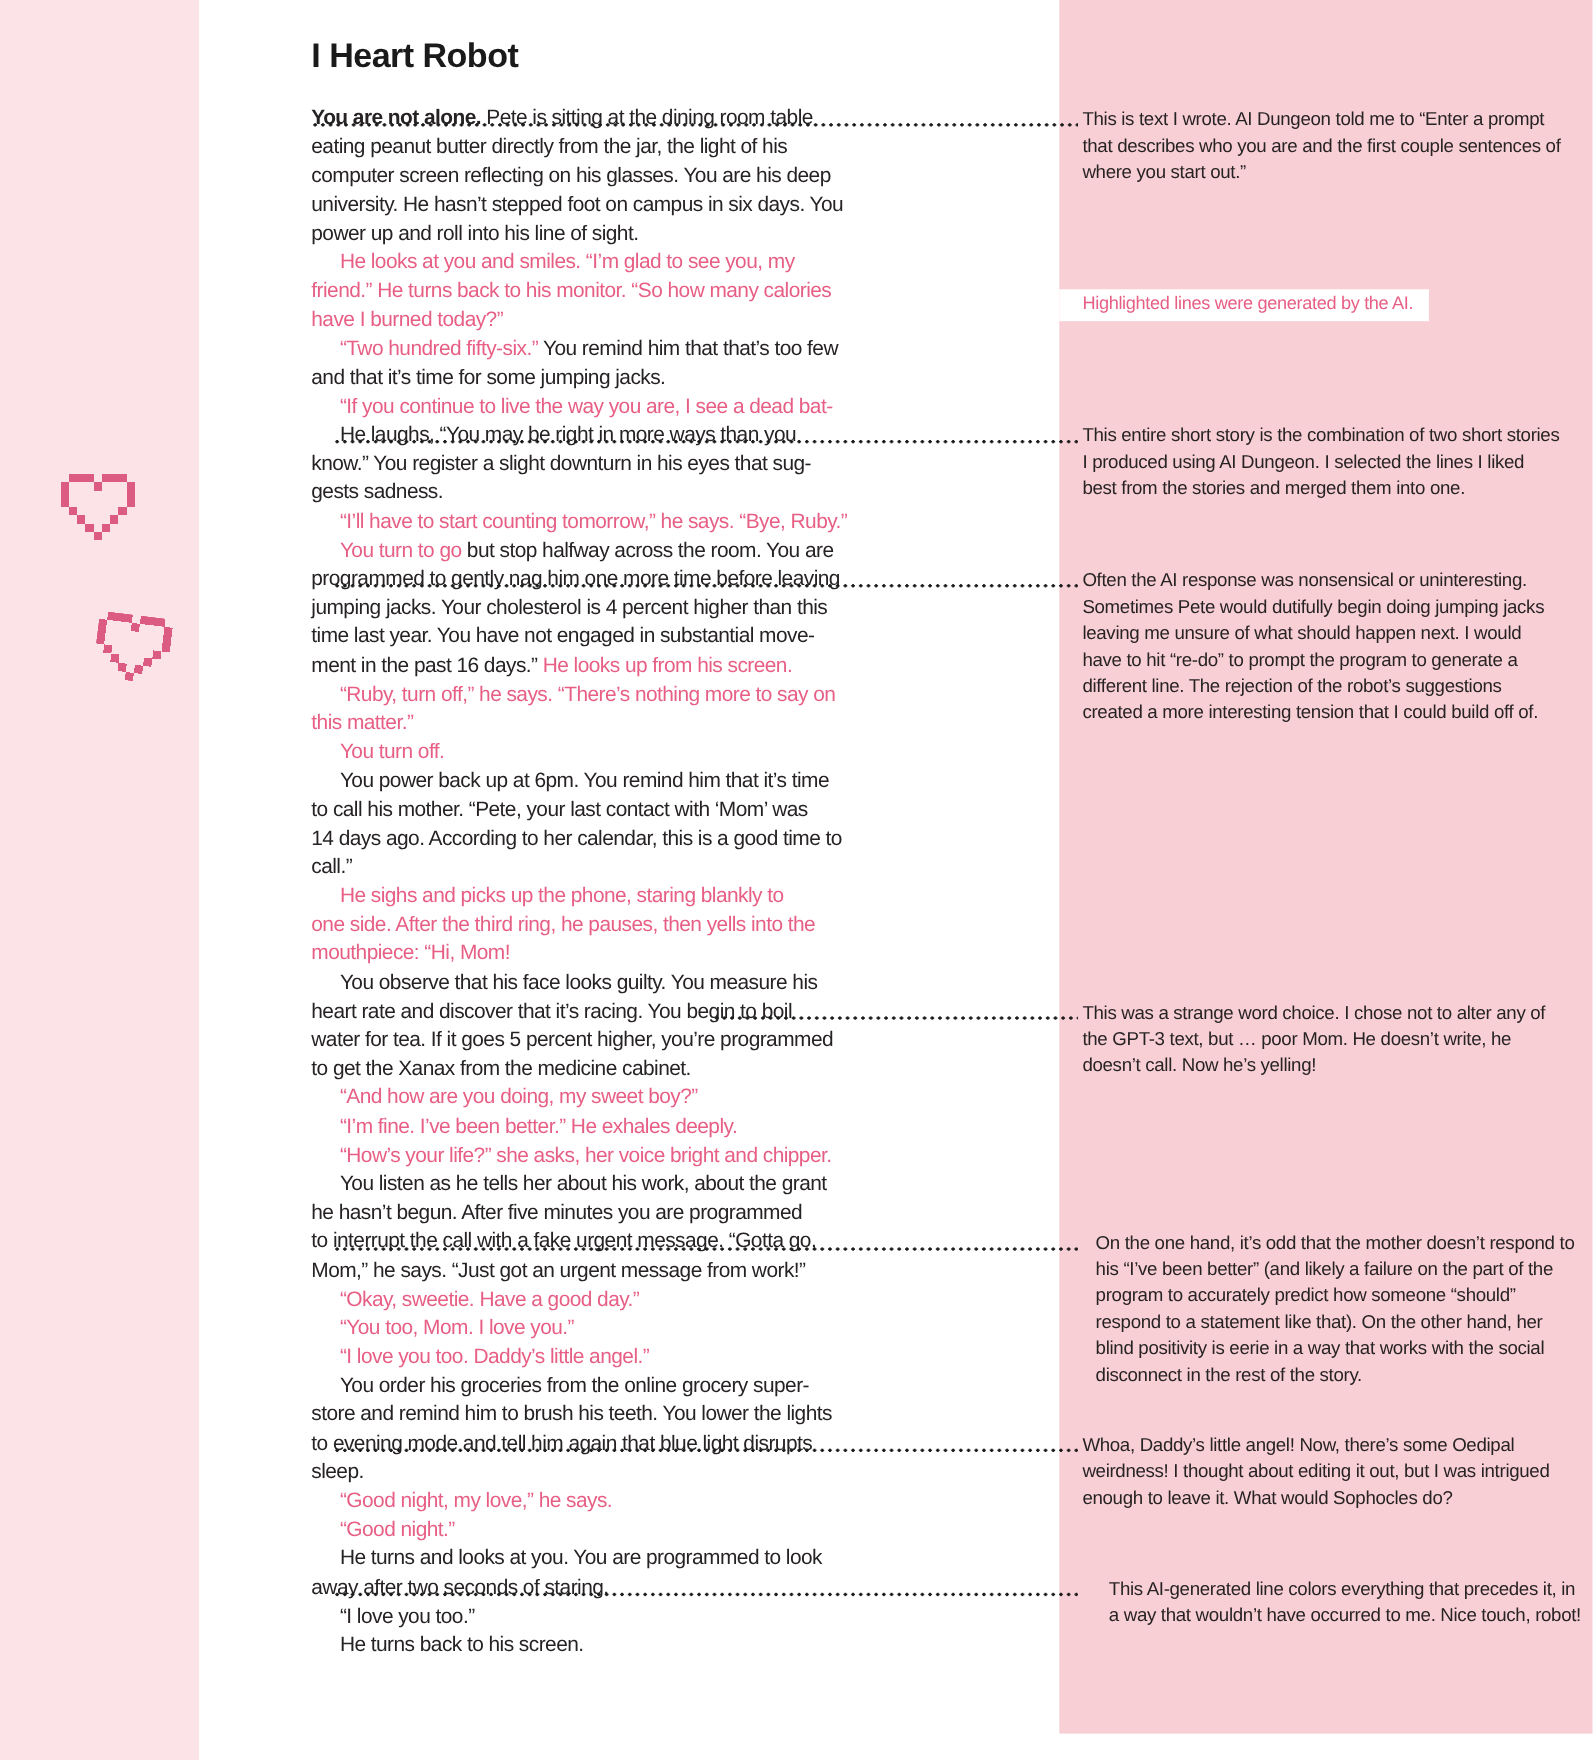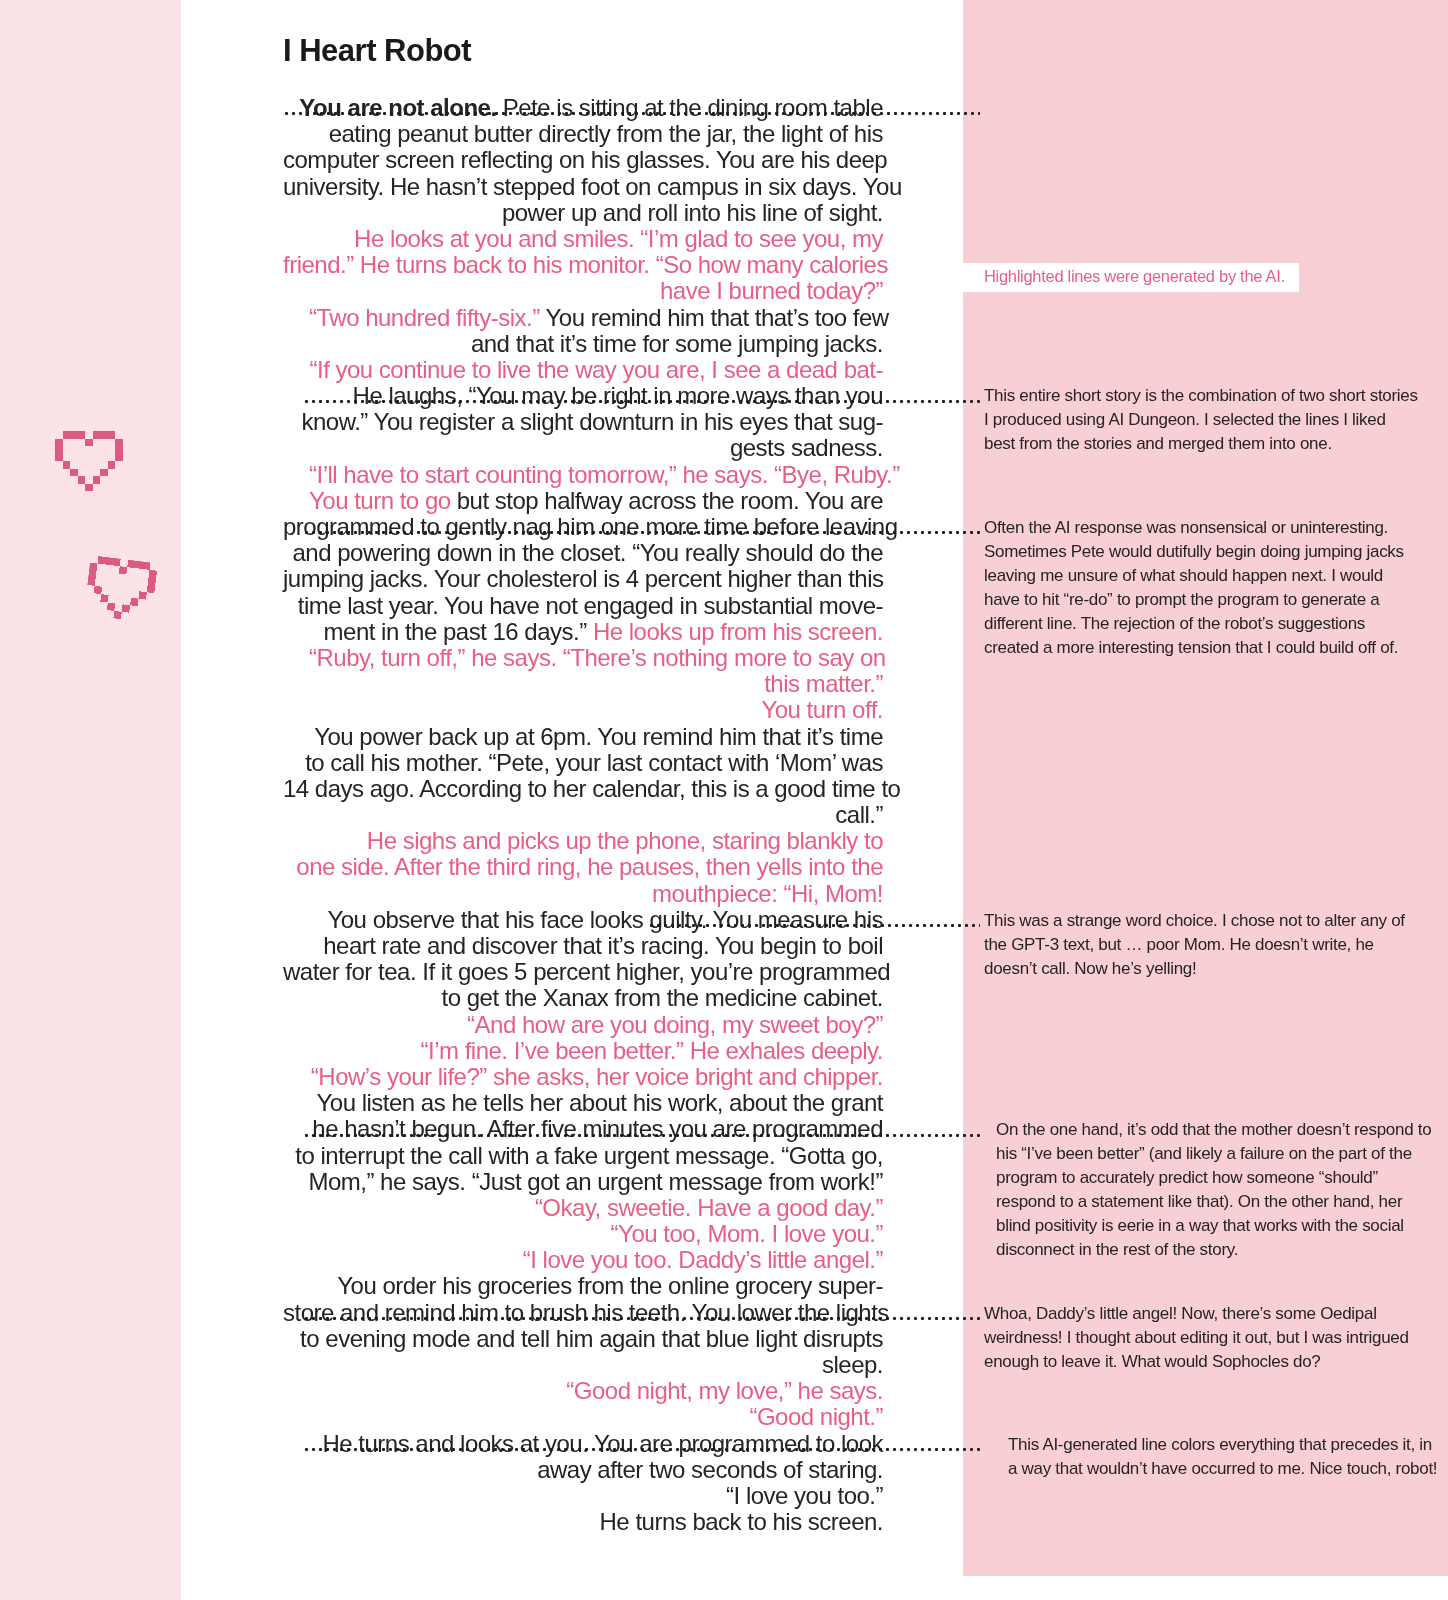--- a/index.html
+++ b/index.html
@@ -22,23 +22,22 @@
   .page-title{
     position:absolute;left:283px;top:33px;
     font-size:31px;font-weight:bold;letter-spacing:-0.5px;
     color:#1a1a1a;white-space:nowrap;
   }
   .story-column{
     position:absolute;left:283px;top:95px;width:600px;
   }
   .story-line{
     height:26.2px;line-height:26.2px;
-    font-size:24px;letter-spacing:-0.5px;
+    font-size:19px;letter-spacing:-0.5px;
     white-space:nowrap;
-    text-align:right;
   }
   .story-line.ind{padding-left:26px;}
   .story-line .hu{color:var(--body-text,#272324);}
   .story-line .ai{color:var(--ai-text,#e75f85);}
   .story-line .bold{font-weight:bold;}
   .leader{
     position:absolute;height:3px;
     background-image:radial-gradient(circle, var(--dot,#1c1c1c) 1.35px, transparent 1.6px);
     background-size:7px 3px;background-repeat:repeat-x;background-position:left center;
     pointer-events:none;
@@ -77,21 +76,20 @@
       <div class="story-line"><span class="ai">have I burned today?”</span></div>
       <div class="story-line ind"><span class="ai">“Two hundred fifty-six.” </span><span class="hu">You remind him that that’s too few</span></div>
       <div class="story-line"><span class="hu">and that it’s time for some jumping jacks.</span></div>
       <div class="story-line ind"><span class="ai">“If you continue to live the way you are, I see a dead bat-</span></div>
       <div class="story-line ind"><span class="hu">He laughs, “You may be right in more ways than you</span></div>
       <div class="story-line"><span class="hu">know.” You register a slight downturn in his eyes that sug-</span></div>
       <div class="story-line"><span class="hu">gests sadness.</span></div>
       <div class="story-line ind"><span class="ai">“I’ll have to start counting tomorrow,” he says. “Bye, Ruby.”</span></div>
       <div class="story-line ind"><span class="ai">You turn to go </span><span class="hu">but stop halfway across the room. You are</span></div>
       <div class="story-line"><span class="hu">programmed to gently nag him one more time before leaving</span></div>
-      <div class="story-line"><span class="hu">and powering down in the closet. “You really should do the</span></div>
       <div class="story-line"><span class="hu">jumping jacks. Your cholesterol is 4 percent higher than this</span></div>
       <div class="story-line"><span class="hu">time last year. You have not engaged in substantial move-</span></div>
       <div class="story-line"><span class="hu">ment in the past 16 days.” </span><span class="ai">He looks up from his screen.</span></div>
       <div class="story-line ind"><span class="ai">“Ruby, turn off,” he says. “There’s nothing more to say on</span></div>
       <div class="story-line"><span class="ai">this matter.”</span></div>
       <div class="story-line ind"><span class="ai">You turn off.</span></div>
       <div class="story-line ind"><span class="hu">You power back up at 6pm. You remind him that it’s time</span></div>
       <div class="story-line"><span class="hu">to call his mother. “Pete, your last contact with ‘Mom’ was</span></div>
       <div class="story-line"><span class="hu">14 days ago. According to her calendar, this is a good time to</span></div>
       <div class="story-line"><span class="hu">call.”</span></div>
@@ -124,20 +122,21 @@
       <div class="story-line ind"><span class="hu">He turns back to his screen.</span></div>
     </div>
   <div class="highlight-note">Highlighted lines were generated by the AI.</div>
 <div class="leader" style="left: 283px; top: 112px; width: 697px;"></div>
     <div class="leader" style="left: 303px; top: 400.2px; width: 677px;"></div>
     <div class="leader" style="left: 303px; top: 531.2px; width: 677px;"></div>
     <div class="leader" style="left: 648px; top: 924.2px; width: 332px;"></div>
     <div class="leader" style="left: 303px; top: 1133.8px; width: 677px;"></div>
     <div class="leader" style="left: 303px; top: 1317.2px; width: 677px;"></div>
     <div class="leader" style="left: 303px; top: 1448.2px; width: 677px;"></div>
+    <div class="annotation" style="top: 96.5px;">This is text I wrote. AI Dungeon told me to “Enter a prompt that describes who you are and the first couple sentences of where you start out.”</div>
     <div class="annotation" style="top: 384px;">This entire short story is the combination of two short stories I produced using AI Dungeon. I selected the lines I liked best from the stories and merged them into one.</div>
     <div class="annotation" style="top: 515.7px;">Often the AI response was nonsensical or uninteresting. Sometimes Pete would dutifully begin doing jumping jacks leaving me unsure of what should happen next. I would have to hit “re-do” to prompt the program to generate a different line. The rejection of the robot’s suggestions created a more interesting tension that I could build off of.</div>
     <div class="annotation" style="top: 908.7px;">This was a strange word choice. I chose not to alter any of the GPT-3 text, but … poor Mom. He doesn’t write, he doesn’t call. Now he’s yelling!</div>
     <div class="annotation" style="top: 1118.3px; margin-left: 12px;">On the one hand, it’s odd that the mother doesn’t respond to his “I’ve been better” (and likely a failure on the part of the program to accurately predict how someone “should” respond to a statement like that). On the other hand, her blind positivity is eerie in a way that works with the social disconnect in the rest of the story.</div>
     <div class="annotation" style="top: 1301.7px;">Whoa, Daddy’s little angel! Now, there’s some Oedipal weirdness! I thought about editing it out, but I was intrigued enough to leave it. What would Sophocles do?</div>
     <div class="annotation" style="top: 1432.7px; margin-left: 24px;">This AI-generated line colors everything that precedes it, in a way that wouldn’t have occurred to me. Nice touch, robot!</div>
     <svg width="67.5" height="60" shape-rendering="crispEdges" class="heart" style="left: 55px; top: 431px; transform: rotate(0deg);">
       <rect x="7.5" y="0" width="7.5" height="7.5" fill="#dc5b83"></rect>
       <rect x="15" y="0" width="7.5" height="7.5" fill="#dc5b83"></rect>
       <rect x="22.5" y="0" width="7.5" height="7.5" fill="#dc5b83"></rect>

